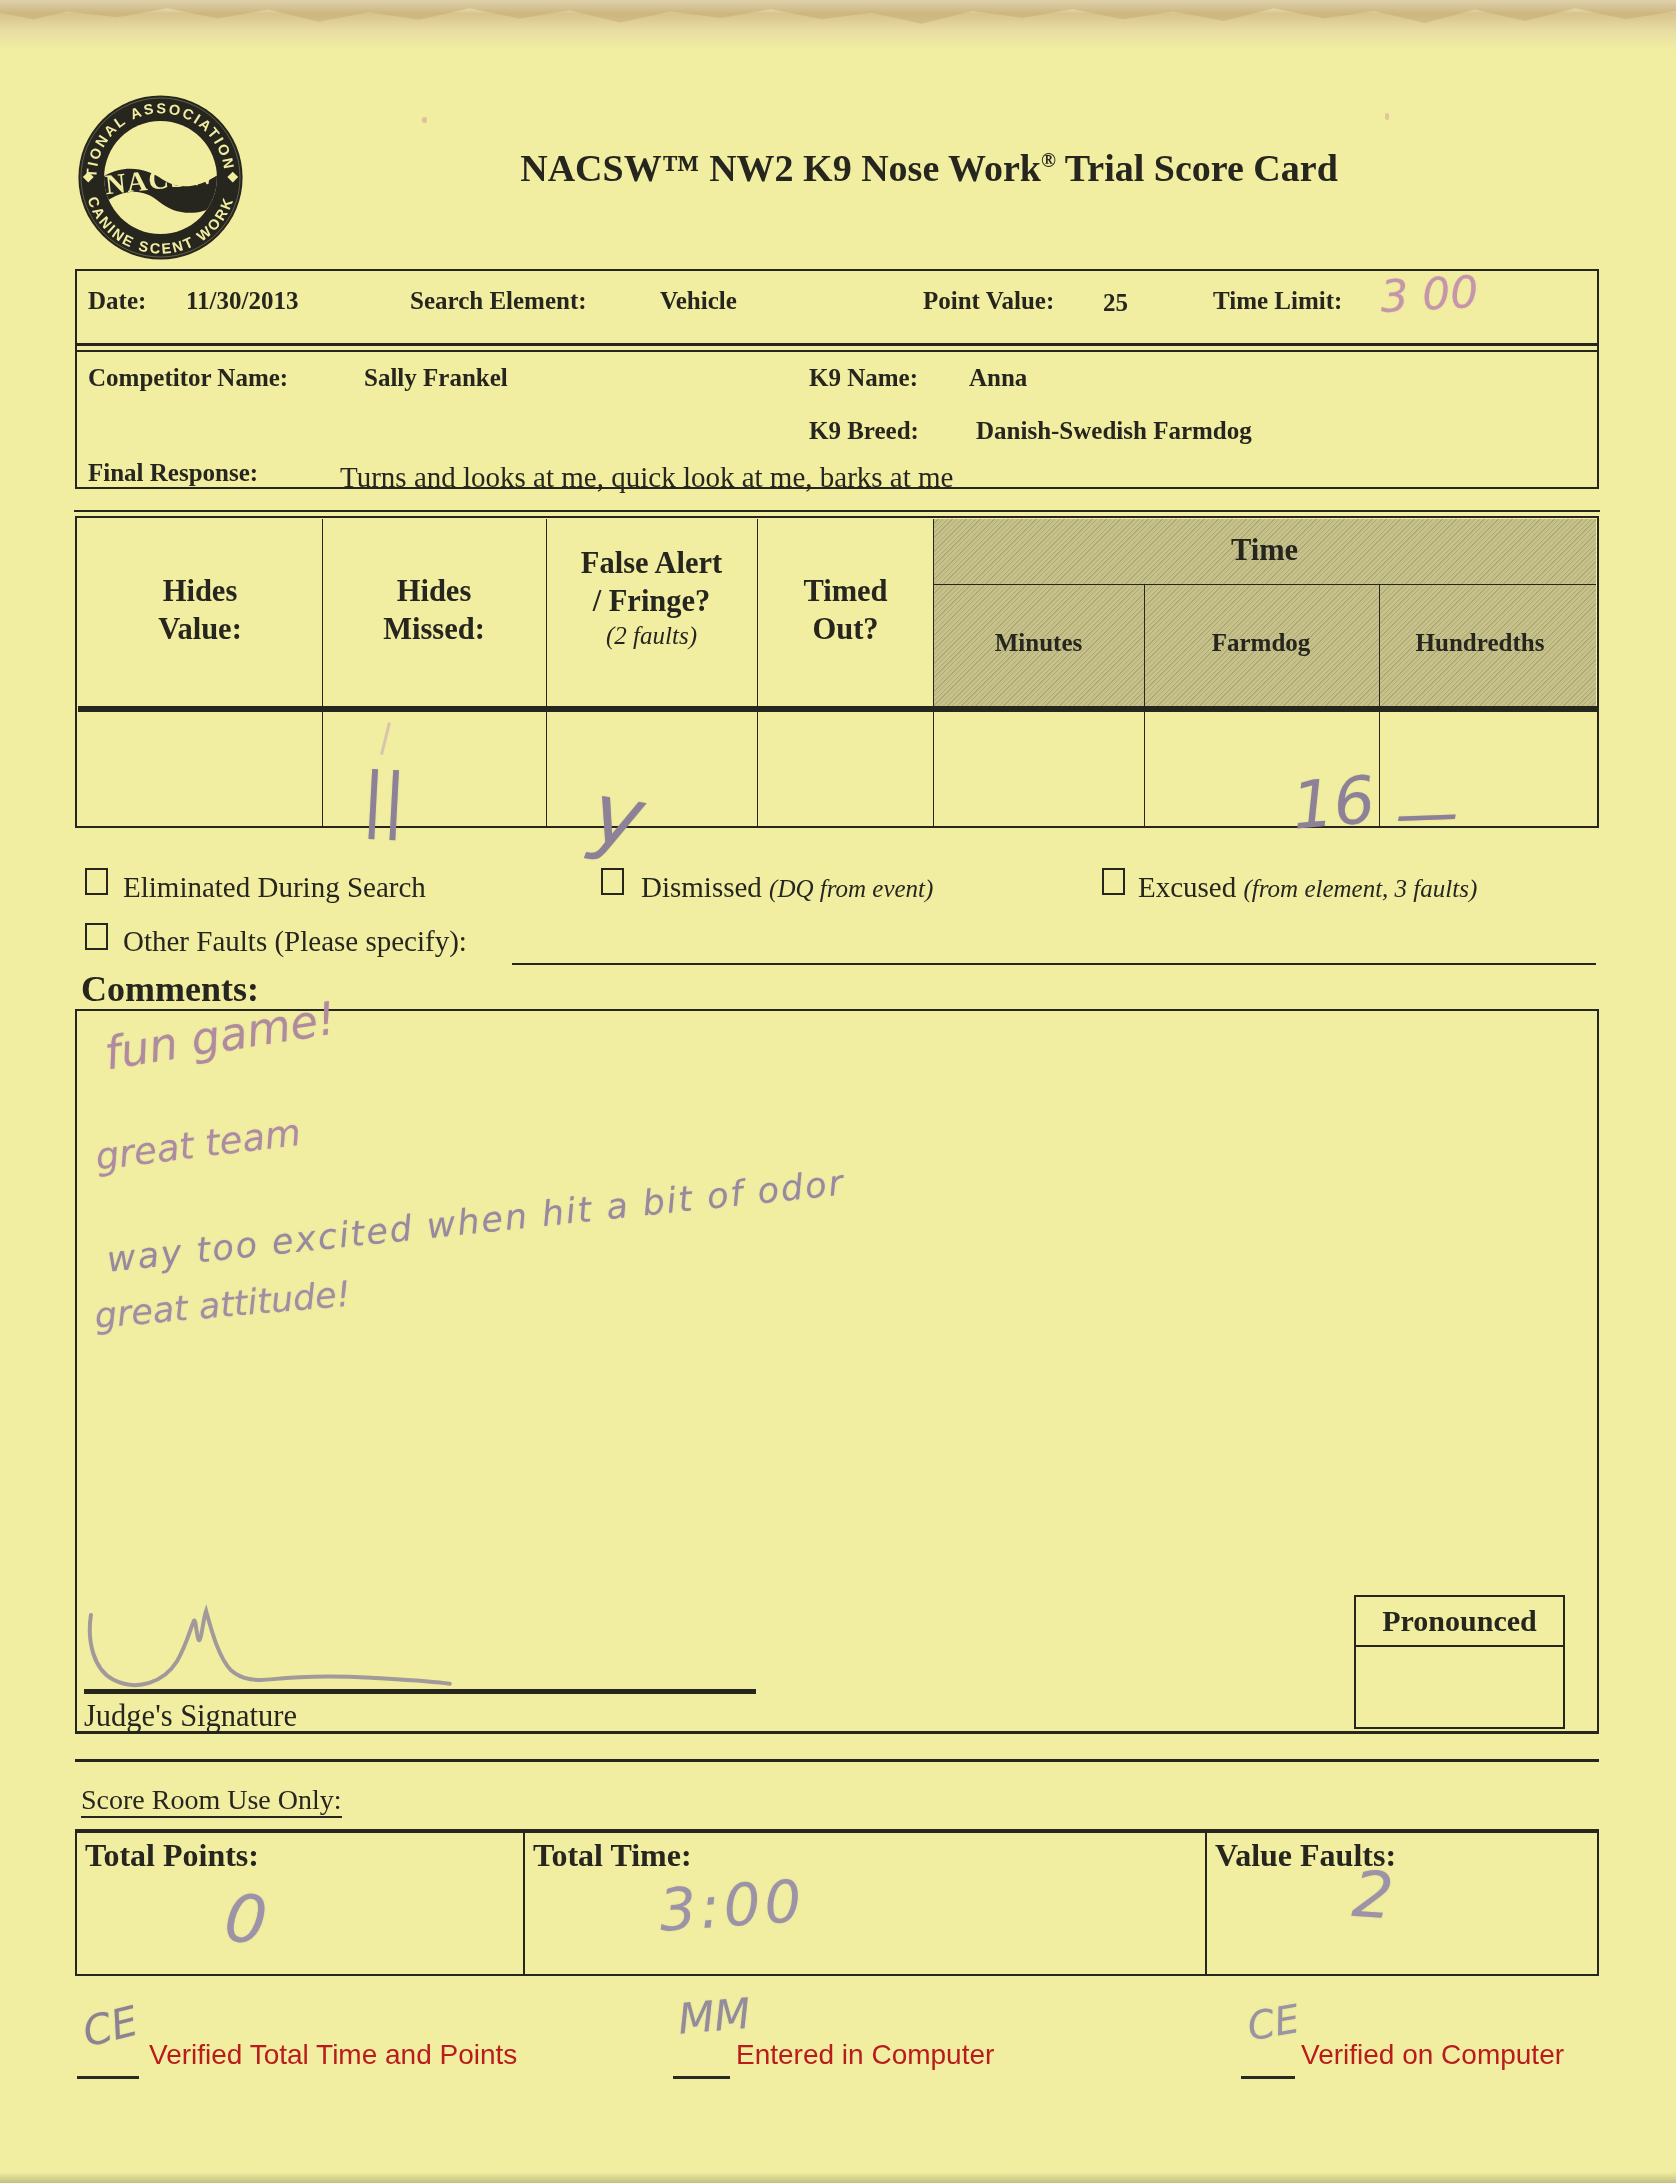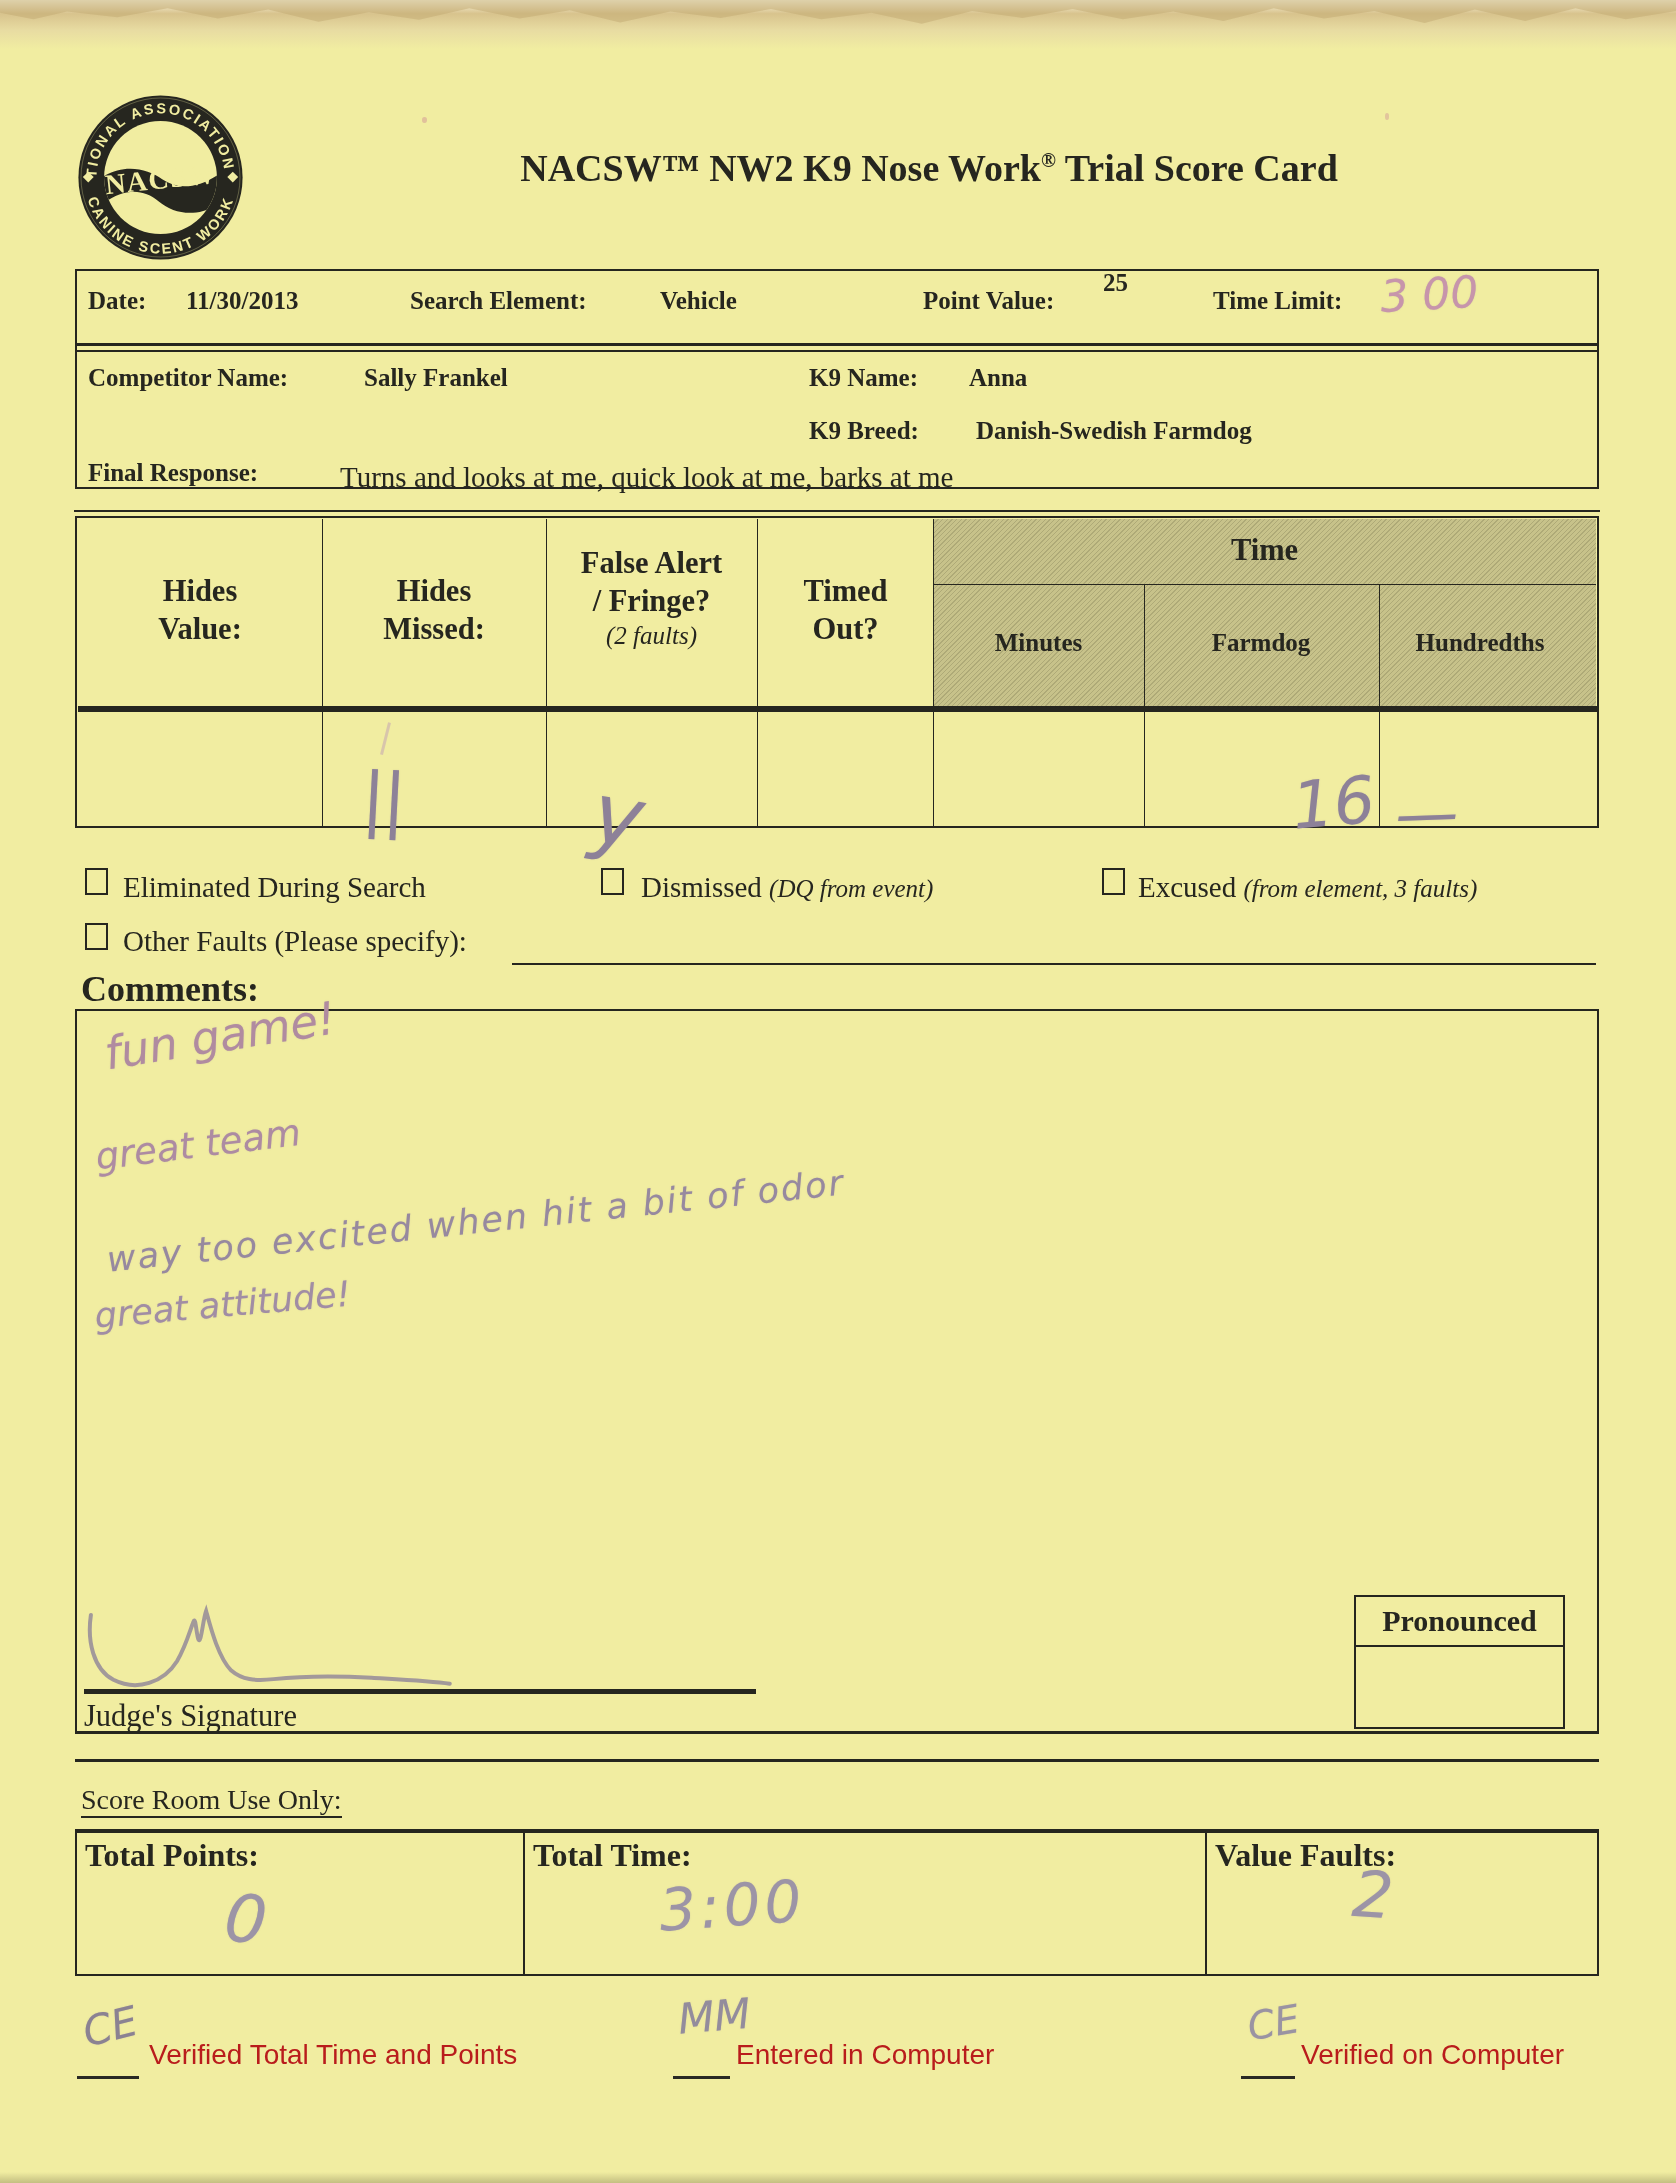--- a/index.html
+++ b/index.html
@@ -99,21 +99,21 @@
 
   <div class="abs box1"></div>
   <div class="abs row1sep"></div>
   <div class="abs row1sep2"></div>
 
   <div class="abs b46" style="left:88px;top:287px;">Date:</div>
   <div class="abs b46" style="left:186px;top:287px;">11/30/2013</div>
   <div class="abs b46" style="left:410px;top:287px;">Search Element:</div>
   <div class="abs b46" style="left:660px;top:287px;">Vehicle</div>
   <div class="abs b46" style="left:923px;top:287px;">Point Value:</div>
-  <div class="abs b46" style="left:1103px;top:269px;">25</div>
+  <div class="abs b46" style="left:1103px;top:289px;">25</div>
   <div class="abs b46" style="left:1213px;top:287px;">Time Limit:</div>
   <div class="abs hand" style="left:1379px;top:271px;font-size:44px;color:#c795ab;transform:rotate(-3deg);">3 00</div>
 
   <div class="abs b46" style="left:88px;top:364px;">Competitor Name:</div>
   <div class="abs b46" style="left:364px;top:364px;">Sally Frankel</div>
   <div class="abs b46" style="left:809px;top:364px;">K9 Name:</div>
   <div class="abs b46" style="left:969px;top:364px;">Anna</div>
   <div class="abs b46" style="left:809px;top:417px;">K9 Breed:</div>
   <div class="abs b46" style="left:976px;top:417px;">Danish-Swedish Farmdog</div>
   <div class="abs b46" style="left:88px;top:459px;">Final Response:</div>

